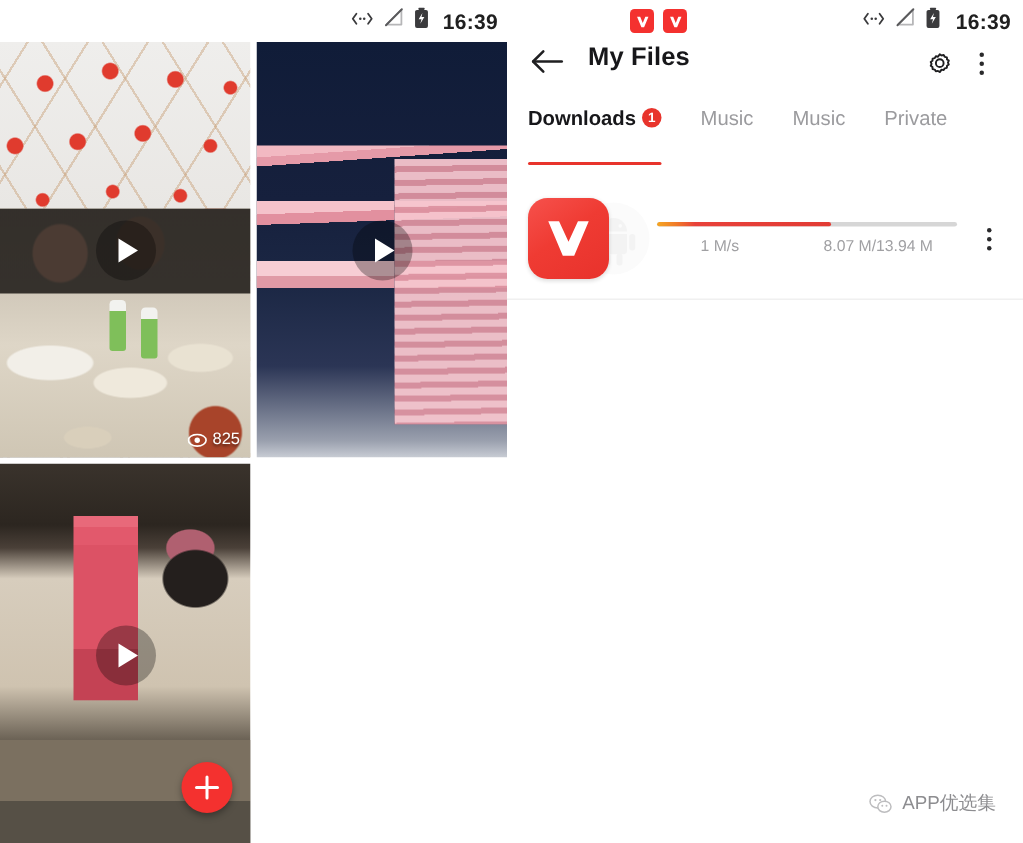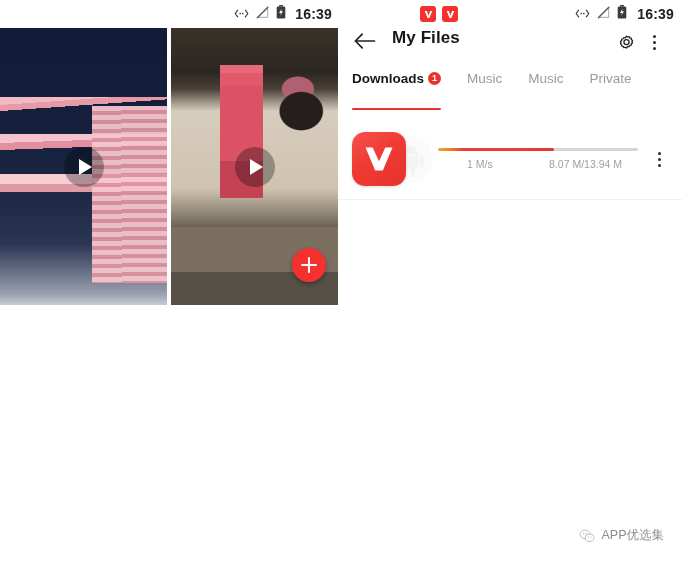--- a/index.html
+++ b/index.html
@@ -305,20 +305,36 @@
               <rect x=".7" y="1.6" width="8.6" height="12" rx="1.3" fill="#3b3b3d"></rect>
               <path d="M5.6 3.6 3.1 7.9h1.9l-.8 2.9 2.7-4.5H5z" fill="#fff"></path>
             </svg>
         </span>
       </div>
       <span class="sb-time">16:39</span>
     </div>
 
     <div class="video-grid">
 
+      <div class="cell">
+        <div class="thumb t1">
+          <div class="bottle" style="left:44%; top:62%;"></div>
+          <div class="bottle" style="left:56%; top:64%;"></div>
+        </div>
+        <div class="play-btn">
+            <div class="tri"></div>
+          </div>
+        <div class="view-count">
+          <svg width="13" height="9" viewBox="0 0 13 9">
+              <ellipse cx="6.5" cy="4.5" rx="5.9" ry="3.9" fill="none" stroke="#fff" stroke-width="1.1"></ellipse>
+              <circle cx="6.5" cy="4.5" r="1.8" fill="#fff"></circle>
+            </svg>
+          <span>825</span>
+        </div>
+      </div>
 
 
       <div class="cell">
         <div class="thumb t3"></div>
         <div class="play-btn">
             <div class="tri"></div>
           </div>
       </div>
 
       <div class="cell">

